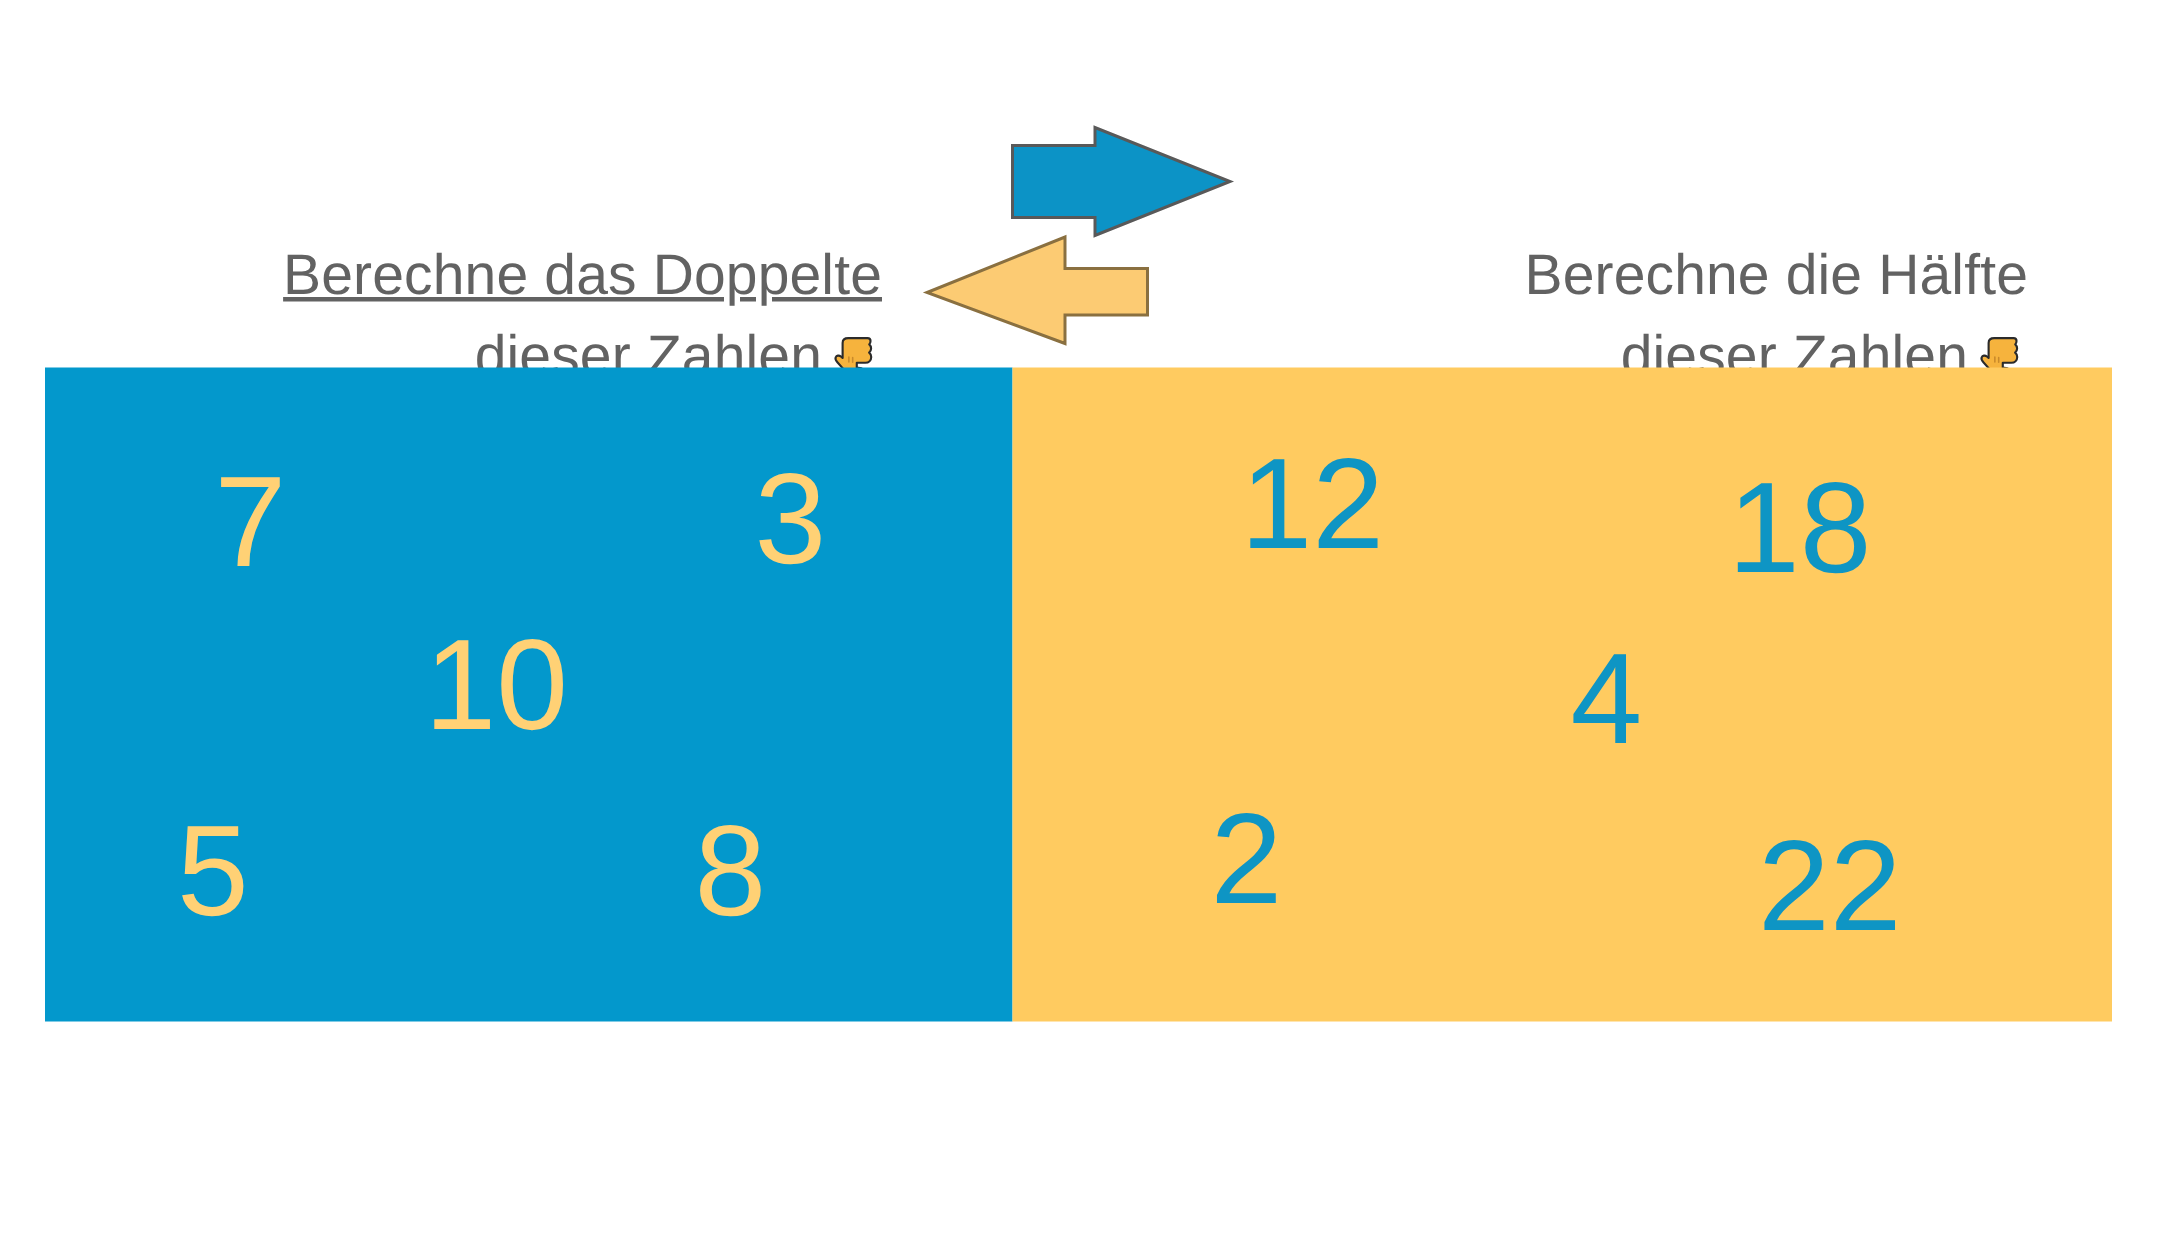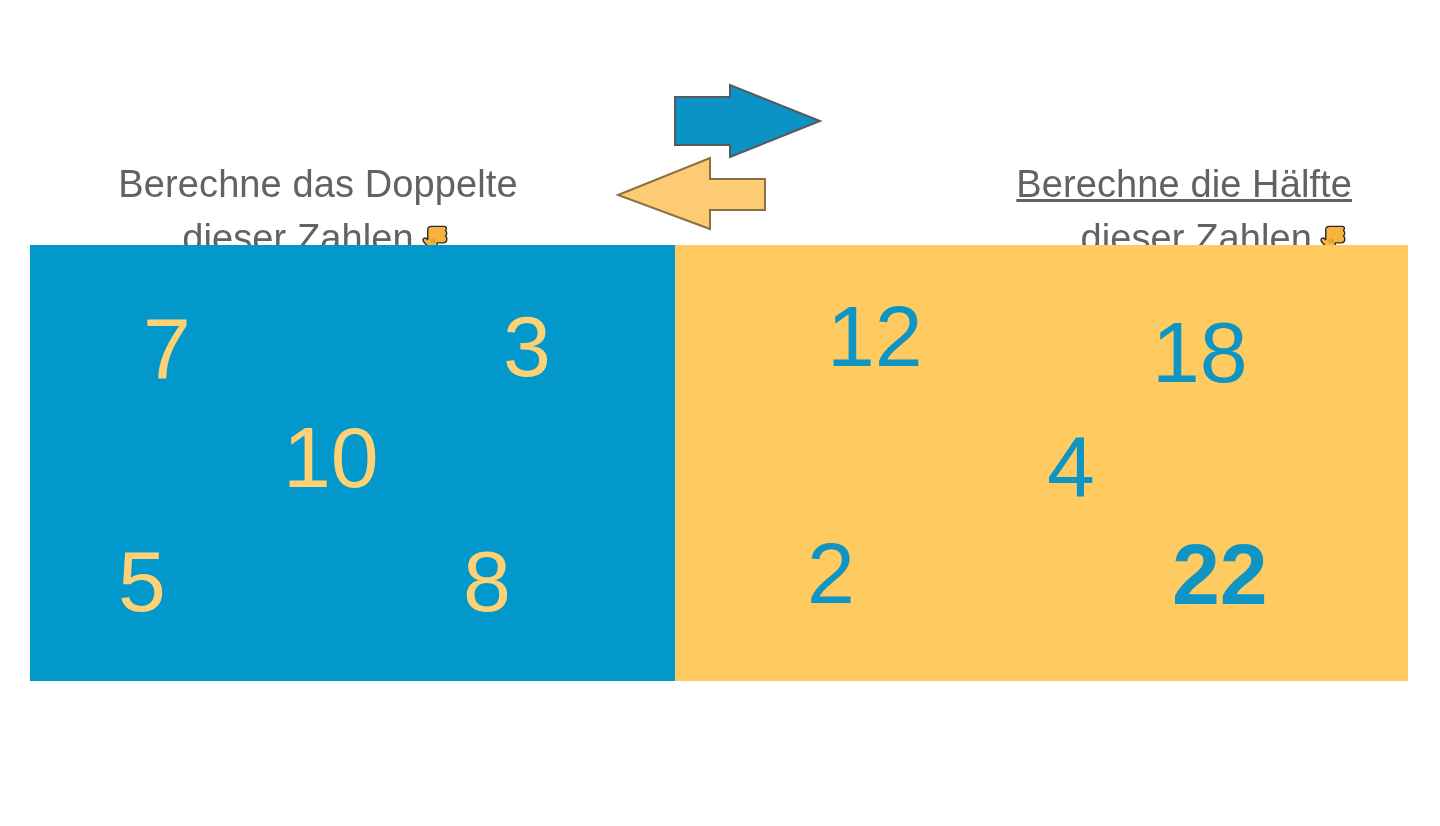--- a/index.html
+++ b/index.html
@@ -22,28 +22,28 @@
     font-size: 38px;
     line-height: 54px;
     font-weight: 400;
     letter-spacing: 0.1px;
     white-space: pre-line;
   }
   #heading-left {
     left: 48px;
     top: 103px;
     width: 540px;
-    text-align: center;
+    text-align: right;
+    text-decoration: underline;
   }
   #heading-right {
     right: 88px;
     top: 103px;
     width: 470px;
     text-align: right;
-    text-decoration: underline;
   }
   .heading .hand {
     display: inline-block;
     width: 34px;
     height: 34px;
     vertical-align: -6px;
     margin-left: 6px;
   }
 
   
@@ -120,16 +120,16 @@
     <span class="num" style="left:253px; top:169px;">10</span>
     <span class="num" style="left:88px;  top:293px;">5</span>
     <span class="num" style="left:433px; top:293px;">8</span>
   </div>
 
   <div id="panel-right">
     <span class="num" style="left:152px; top:48px;">12</span>
     <span class="num" style="left:477px; top:64px;text-align:right;">18</span>
     <span class="num" style="left:372px; top:178px;">4</span>
     <span class="num" style="left:132px; top:285px;">2</span>
-    <span class="num" style="left:497px; top:286px;font-weight:bold;">22</span>
+    <span class="num" style="left:497px; top:303px;">22</span>
   </div>
 
 </div>
 
 </body></html>

